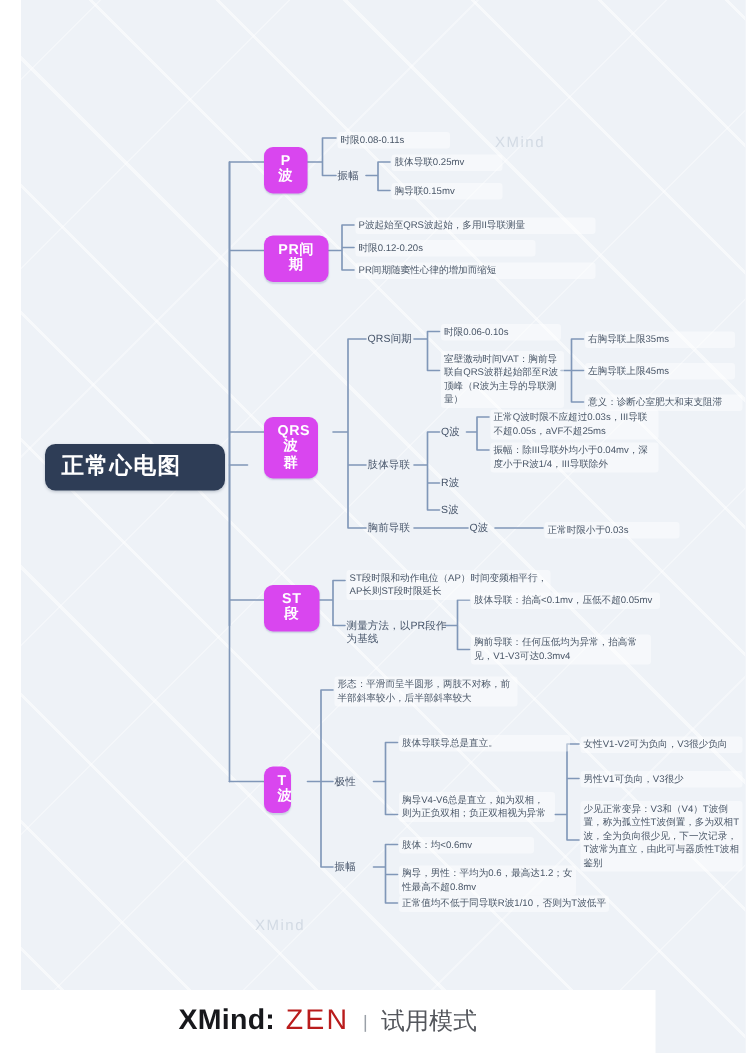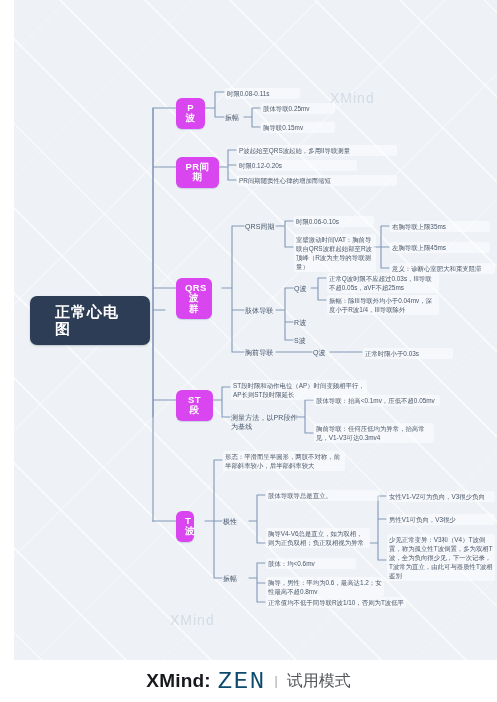--- a/index.html
+++ b/index.html
@@ -30,61 +30,62 @@
         rgba(255,255,255,0) 88px,
         rgba(255,255,255,.35) 88px,
         rgba(255,255,255,.35) 89px);
     pointer-events:none;
   }
   #left-strip{
     position:absolute;left:0;top:0;width:14px;height:660px;
     background:#ffffff;
   }
   #footer{
-    position:absolute;left:0;bottom:0;width:497px;height:42px;
+    position:absolute;left:0;bottom:0;width:437px;height:42px;
     background:#ffffff;
     display:flex;align-items:center;justify-content:center;
     gap:7px;
   }
   #footer .xm{
     font-size:19px;font-weight:bold;color:#17181c;letter-spacing:.2px;
   }
   #footer .zen{
-    font-size:24px;color:#0c4a6e;letter-spacing:1.5px;font-weight:300;font-family:Liberation Mono, monospace;
+    font-size:19px;color:#b91c1c;letter-spacing:1.5px;font-weight:300;
   }
   #footer .sep{font-size:12px;color:#9aa0a8;margin:0 2px;}
   #footer .trial{font-size:16px;color:#53565c;}
 
   .wm{
     position:absolute;
     color:rgba(150,165,185,.30);
-    font-size:14px;
+    font-size:10px;
     letter-spacing:1px;
     pointer-events:none;
     user-select:none;
   }
 
   svg#wires{position:absolute;left:0;top:0;width:497px;height:702px;pointer-events:none;}
 
   .node{
     position:absolute;
     box-sizing:border-box;
     white-space:pre-wrap;
   }
   
   .root{
     background:#2e3d56;
     color:#ffffff;
     border-radius:7px;
     font-size:15px;
     font-weight:bold;
     letter-spacing:1px;
-    padding:7px 25px;
+    padding:7px 11px;
     line-height:1.15;
     box-shadow:0 1px 2px rgba(40,55,80,.25);
+    font-family:Liberation Serif, serif;
   }
   
   .lv1{
     background:#d946ef;
     color:#ffffff;
     border-radius:6px;
     font-size:9.5px;
     font-weight:bold;
     letter-spacing:.4px;
     padding:5px 9px;

